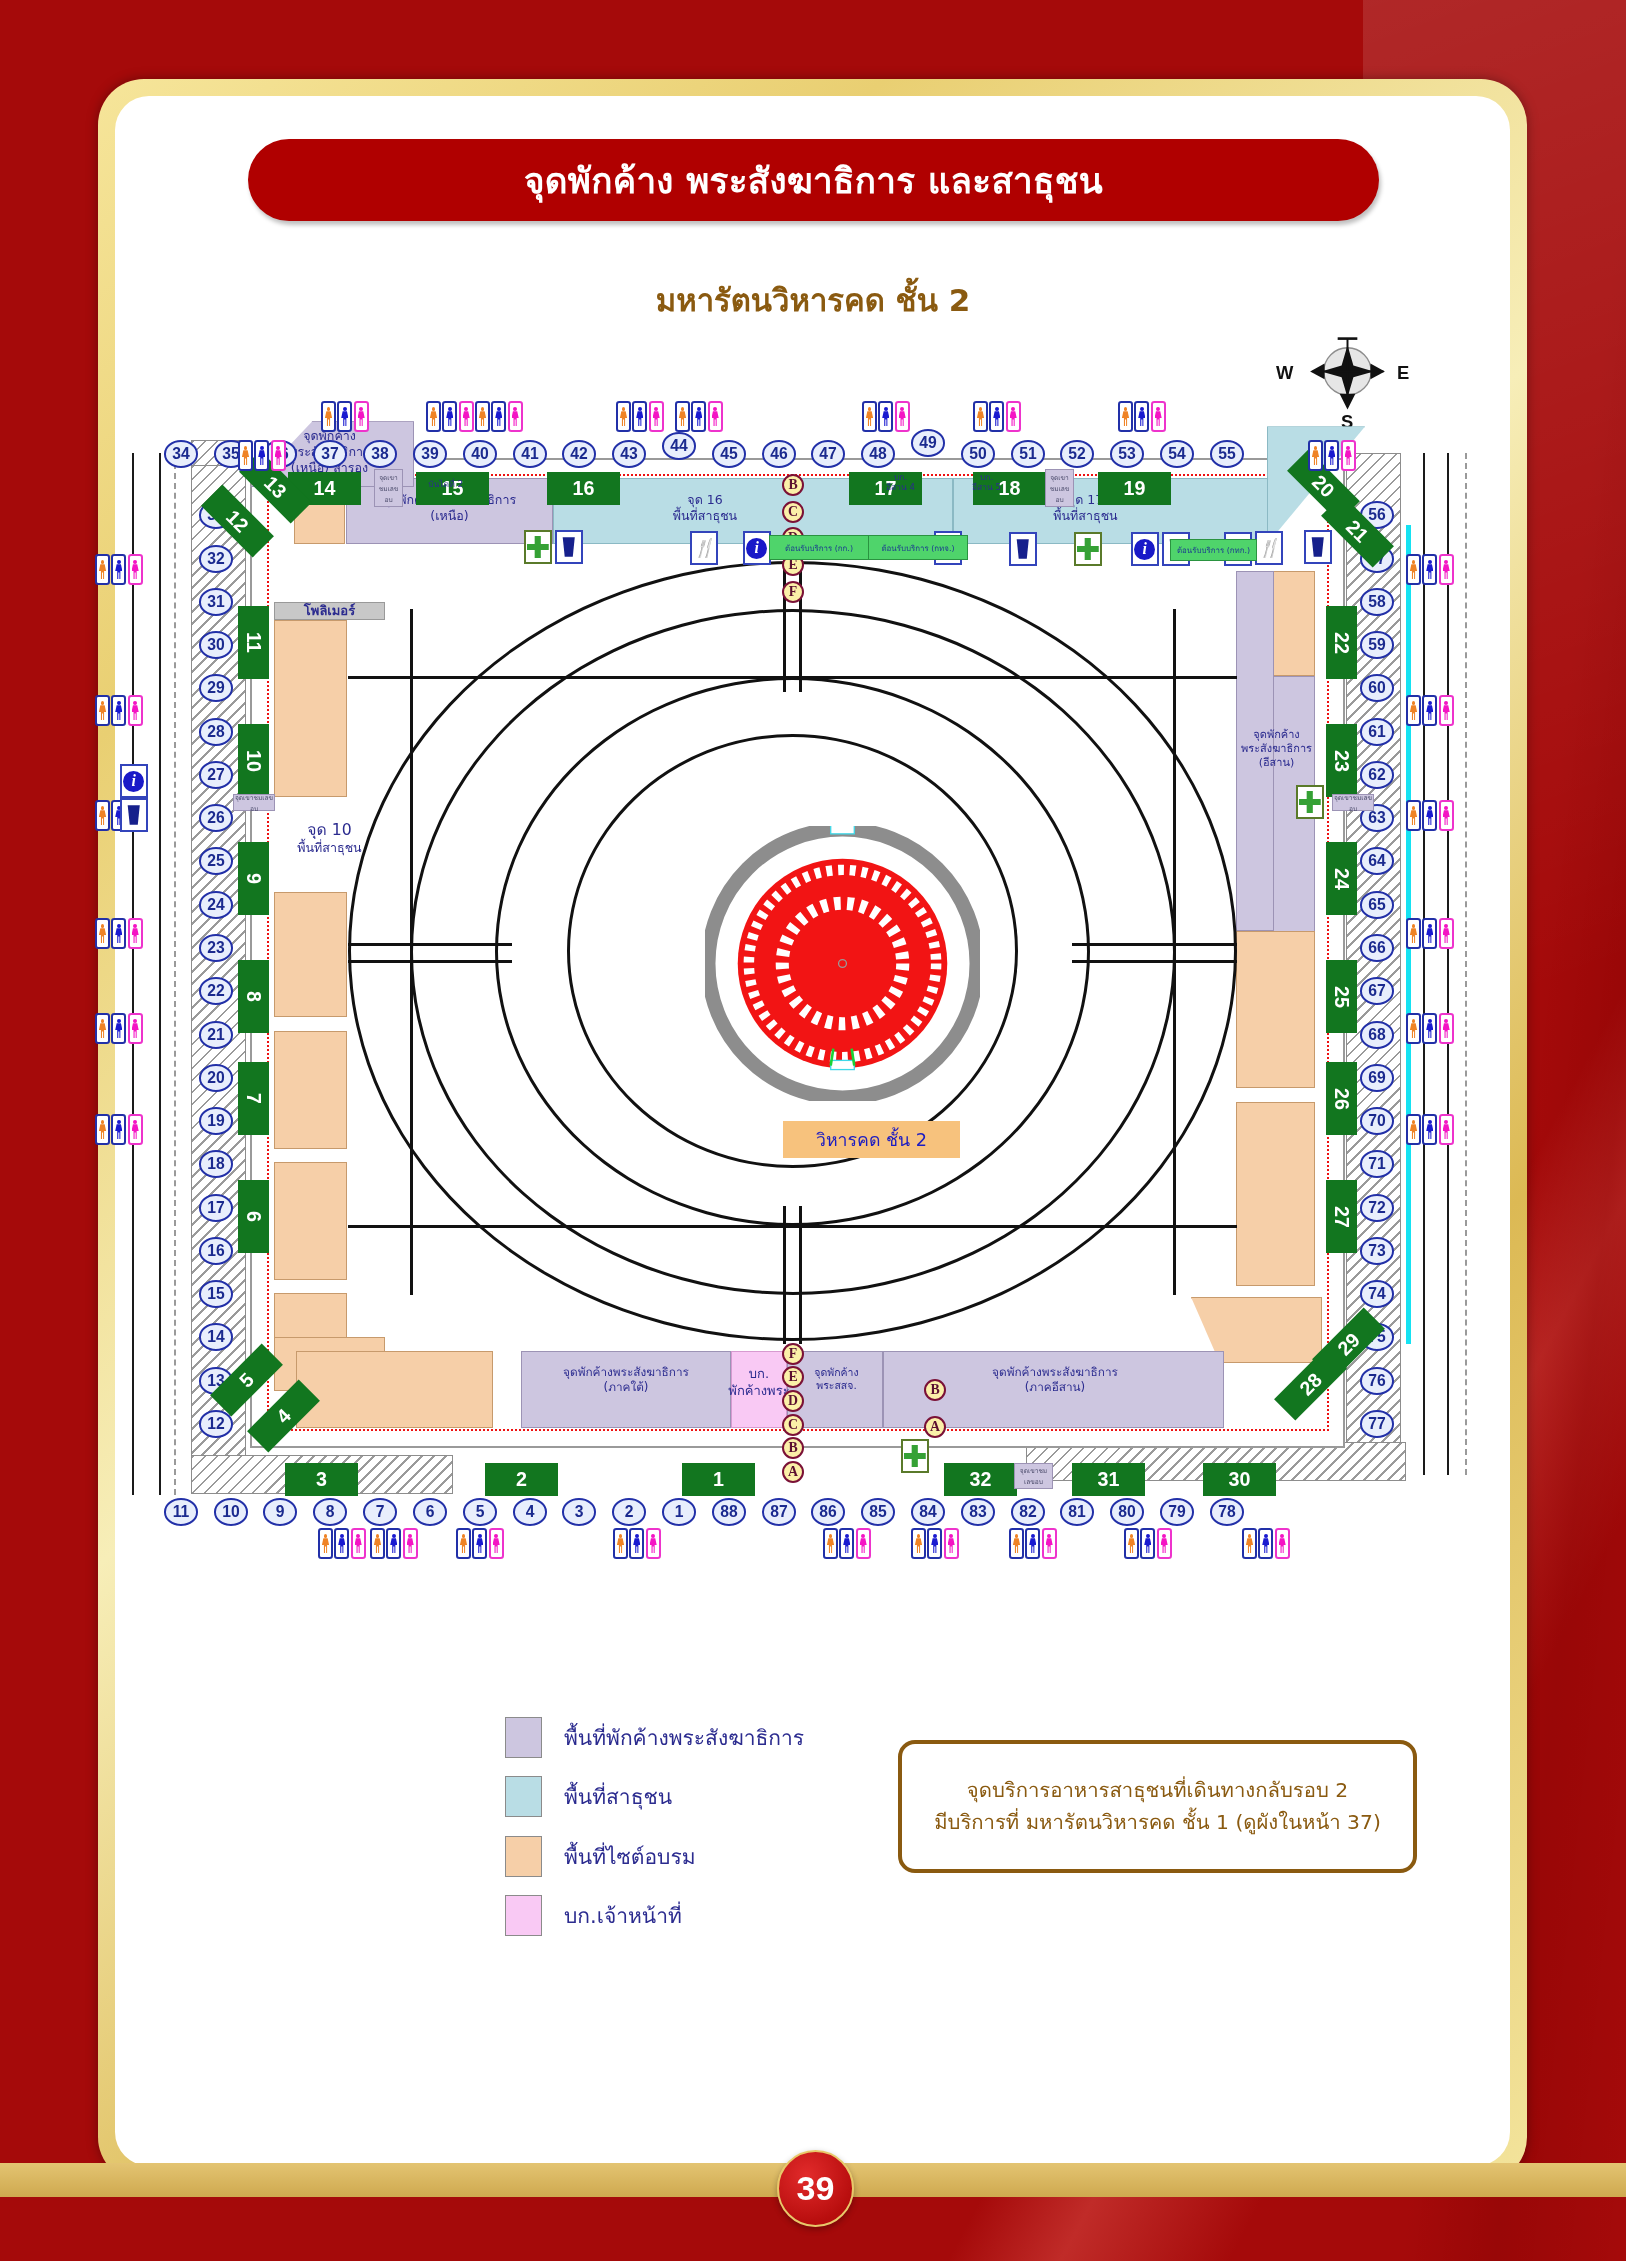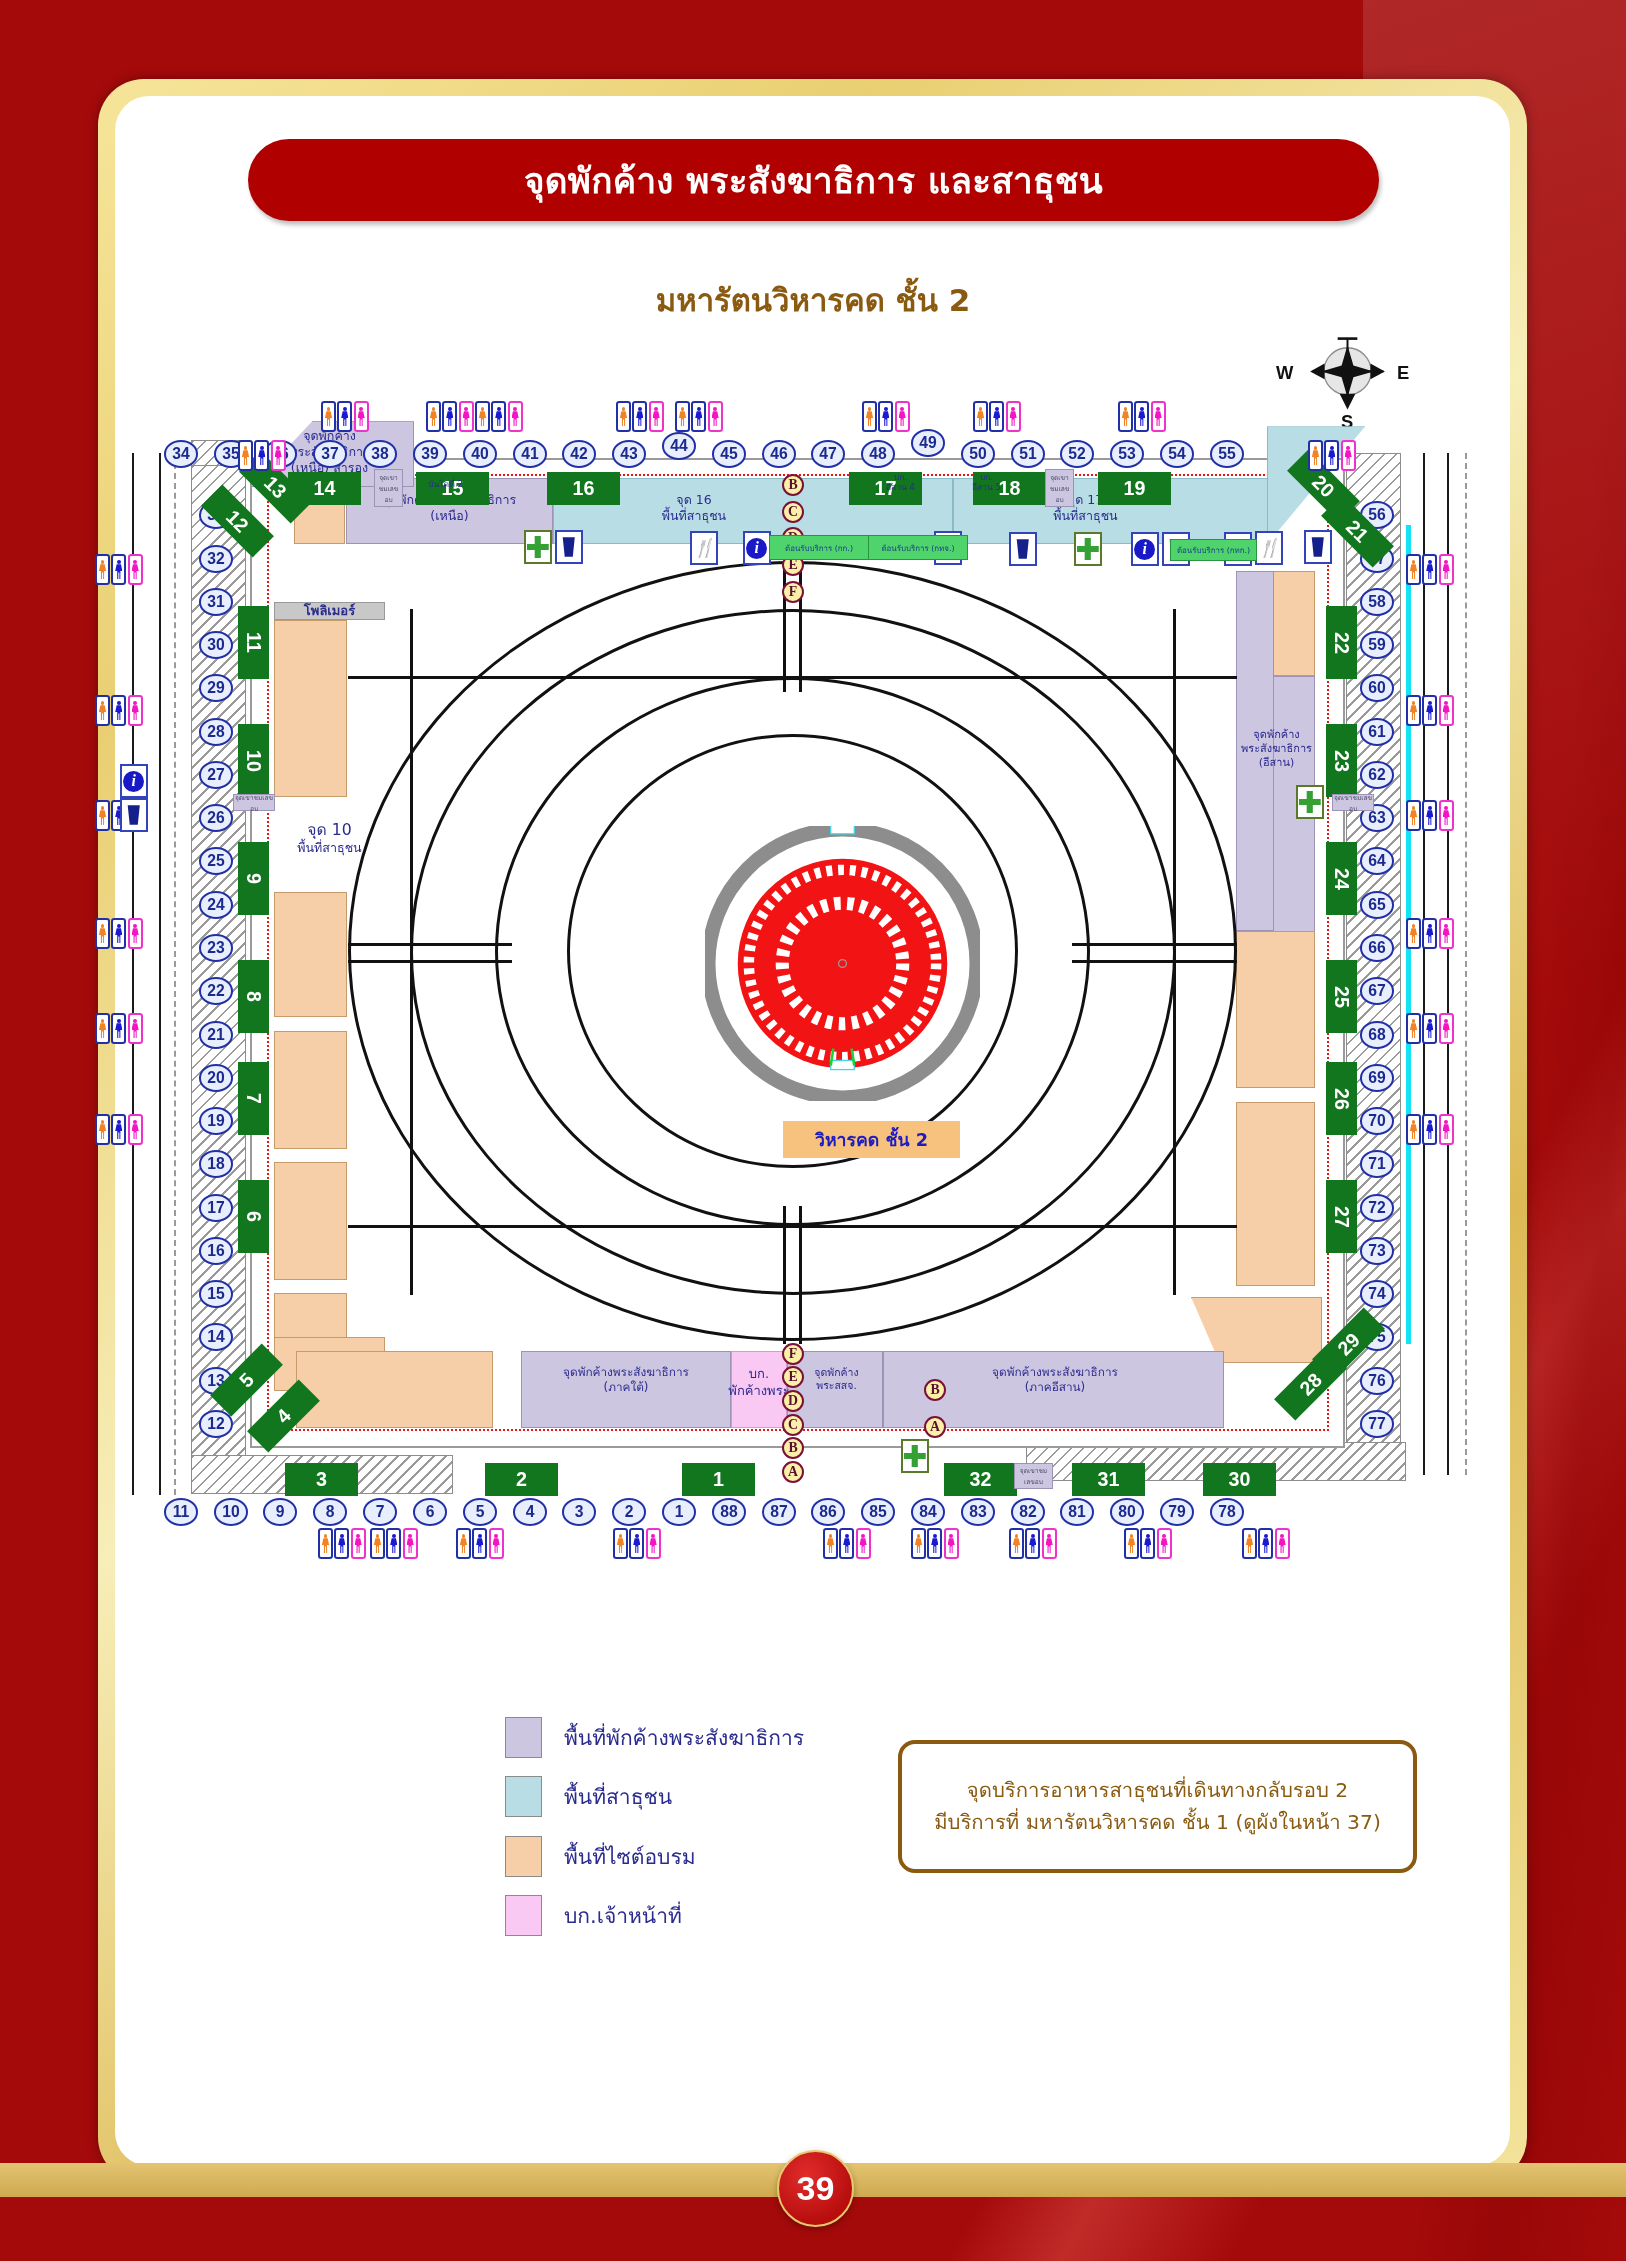--- a/index.html
+++ b/index.html
@@ -111,21 +111,21 @@
      font-family:"Liberation Serif",serif;}
 
   
   #chedi{position:absolute;left:577px;top:393px;width:275px;height:275px;}
 
   .circ-path{position:absolute;border:3.3px solid #111;border-radius:50%;box-sizing:border-box;}
   .grid-line{position:absolute;background:#111;}
 
   
   #viharn{position:absolute;left:655px;top:688px;width:177px;height:37px;background:#f7c27d;
-      display:flex;align-items:center;justify-content:center;color:#1c1cc2;font-weight:bold;font-size:17.7px;}
+      display:flex;align-items:center;justify-content:center;color:#1c1cc2;font-weight:normal;font-size:17.7px;}
 
   
   .plate{position:absolute;background:#cdc6e0;border:0.7px solid #9c93b5;
      color:#4a4a6a;font-size:6.6px;display:flex;align-items:center;justify-content:center;
      text-align:center;box-sizing:border-box;}
   .greenplate{position:absolute;background:#4fd46b;border:0.7px solid #2a9340;
      color:#1b3a8f;font-size:7.9px;display:flex;align-items:center;justify-content:center;box-sizing:border-box;}
   .tiny{position:absolute;color:#2b2b8f;font-size:8.5px;text-align:center;line-height:1.15;}
 
   
@@ -209,21 +209,21 @@
 
   <div class="areatxt" style="left:126px;top:-5.2px;width:151px;">
     <div>จุดพักค้าง</div>
       <div>พระสังฆาธิการ</div>
       <div>(เหนือ) สำรอง</div>
   </div>
   <div class="areatxt" style="left:223px;top:59px;width:197px;">
     <div>จุดพักค้างพระสังฆาธิการ</div>
       <div>(เหนือ)</div>
   </div>
-  <div class="areatxt" style="left:474px;top:59px;width:184px;">
+  <div class="areatxt" style="left:485px;top:59px;width:184px;">
     <div>จุด 16</div>
       <div>พื้นที่สาธุชน</div>
   </div>
   <div class="areatxt" style="left:859px;top:59px;width:197px;">
     <div>จุด 17</div>
       <div>พื้นที่สาธุชน</div>
   </div>
 
   <div class="abs a-grey" style="left:146px;top:169px;width:111px;height:18.4px;"></div>
   <div class="areatxt" style="left:146px;top:170px;width:111px;font-size:13px;font-weight:bold;">โพลิเมอร์</div>

